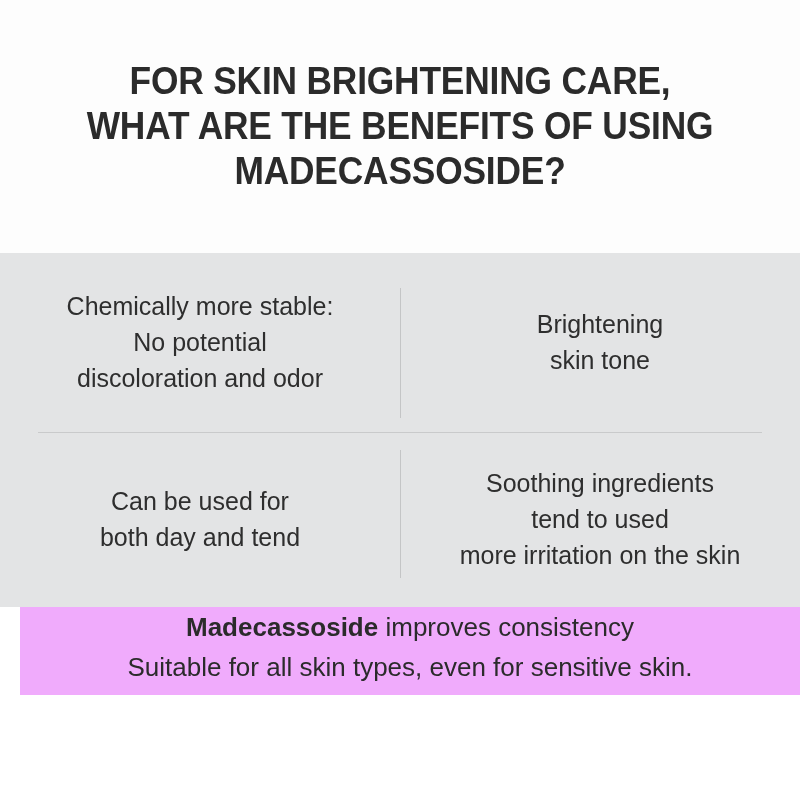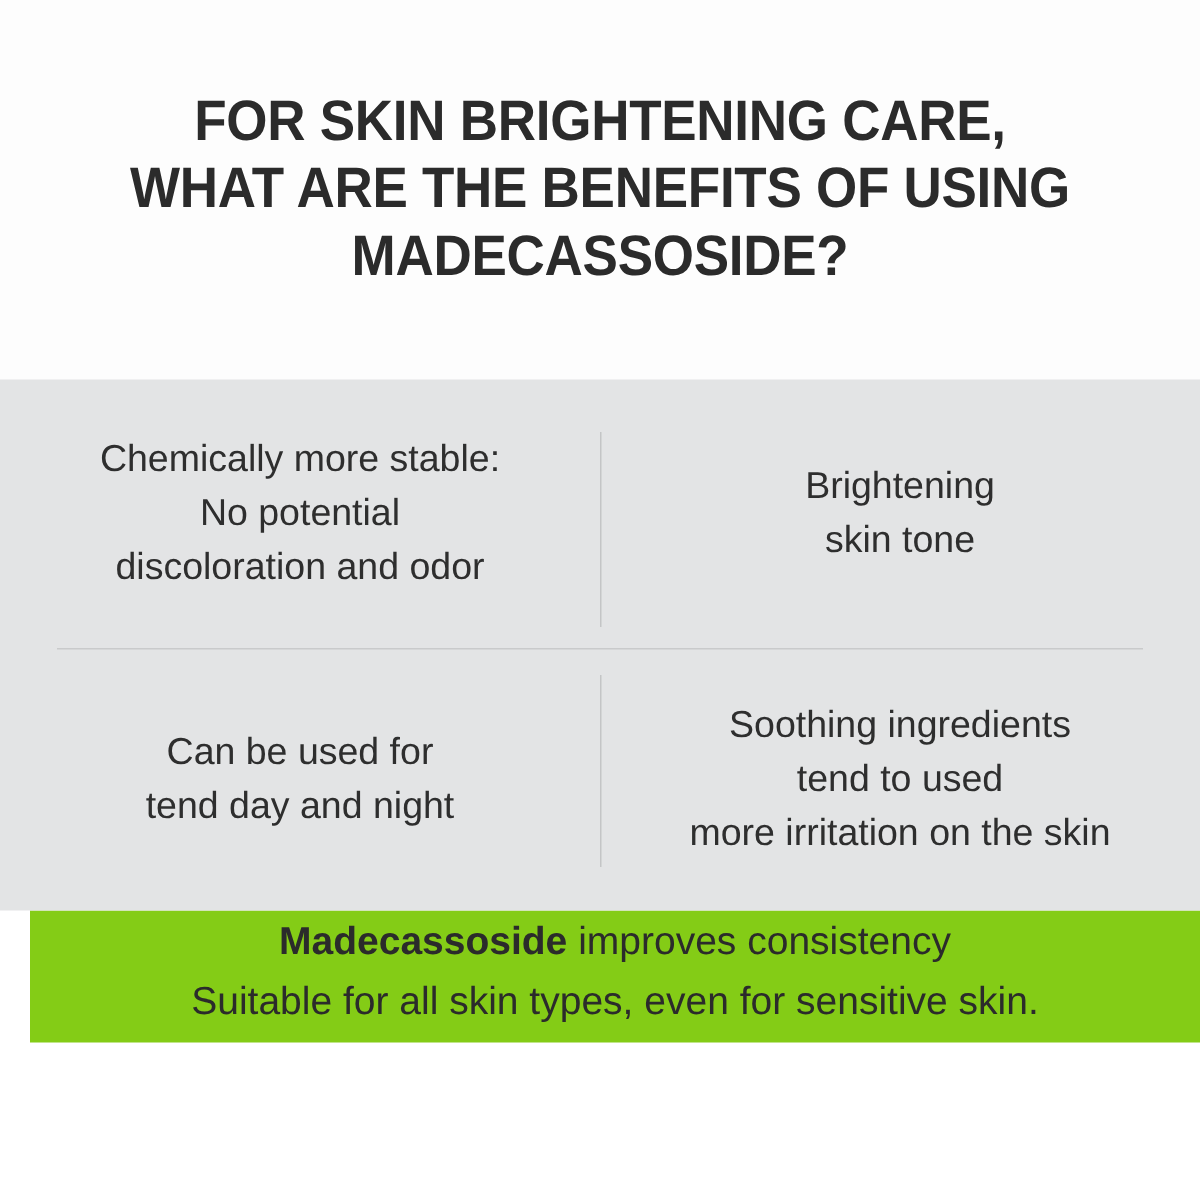--- a/index.html
+++ b/index.html
@@ -105,21 +105,21 @@
     left: 400px;
     top: 197px;
     width: 1px;
     height: 128px;
     background: #c4c5c6;
   }
 
   
   .summary-band {
     height: 193px;
-    background: #84cc16;
+    background: #f0abfc;
     display: flex;
     align-items: center;
     justify-content: center;
     flex: 1 1 auto;
     margin-left: 20px;
   }
   .summary-text {
     width: 760px;
     text-align: center;
     color: #2b2b2b;
@@ -165,21 +165,21 @@
       <div class="benefit-cell">
         <div class="benefit-text">
           <span class="b-line">Brightening</span>
           <span class="b-line">skin tone</span>
         </div>
       </div>
 
       <div class="benefit-cell">
         <div class="benefit-text">
           <span class="b-line">Can be used for</span>
-          <span class="b-line">tend day and night</span>
+          <span class="b-line">both day and tend</span>
         </div>
       </div>
 
       <div class="benefit-cell">
         <div class="benefit-text">
           <span class="b-line">Soothing ingredients</span>
           <span class="b-line">tend to used</span>
           <span class="b-line">more irritation on the skin</span>
         </div>
       </div>

